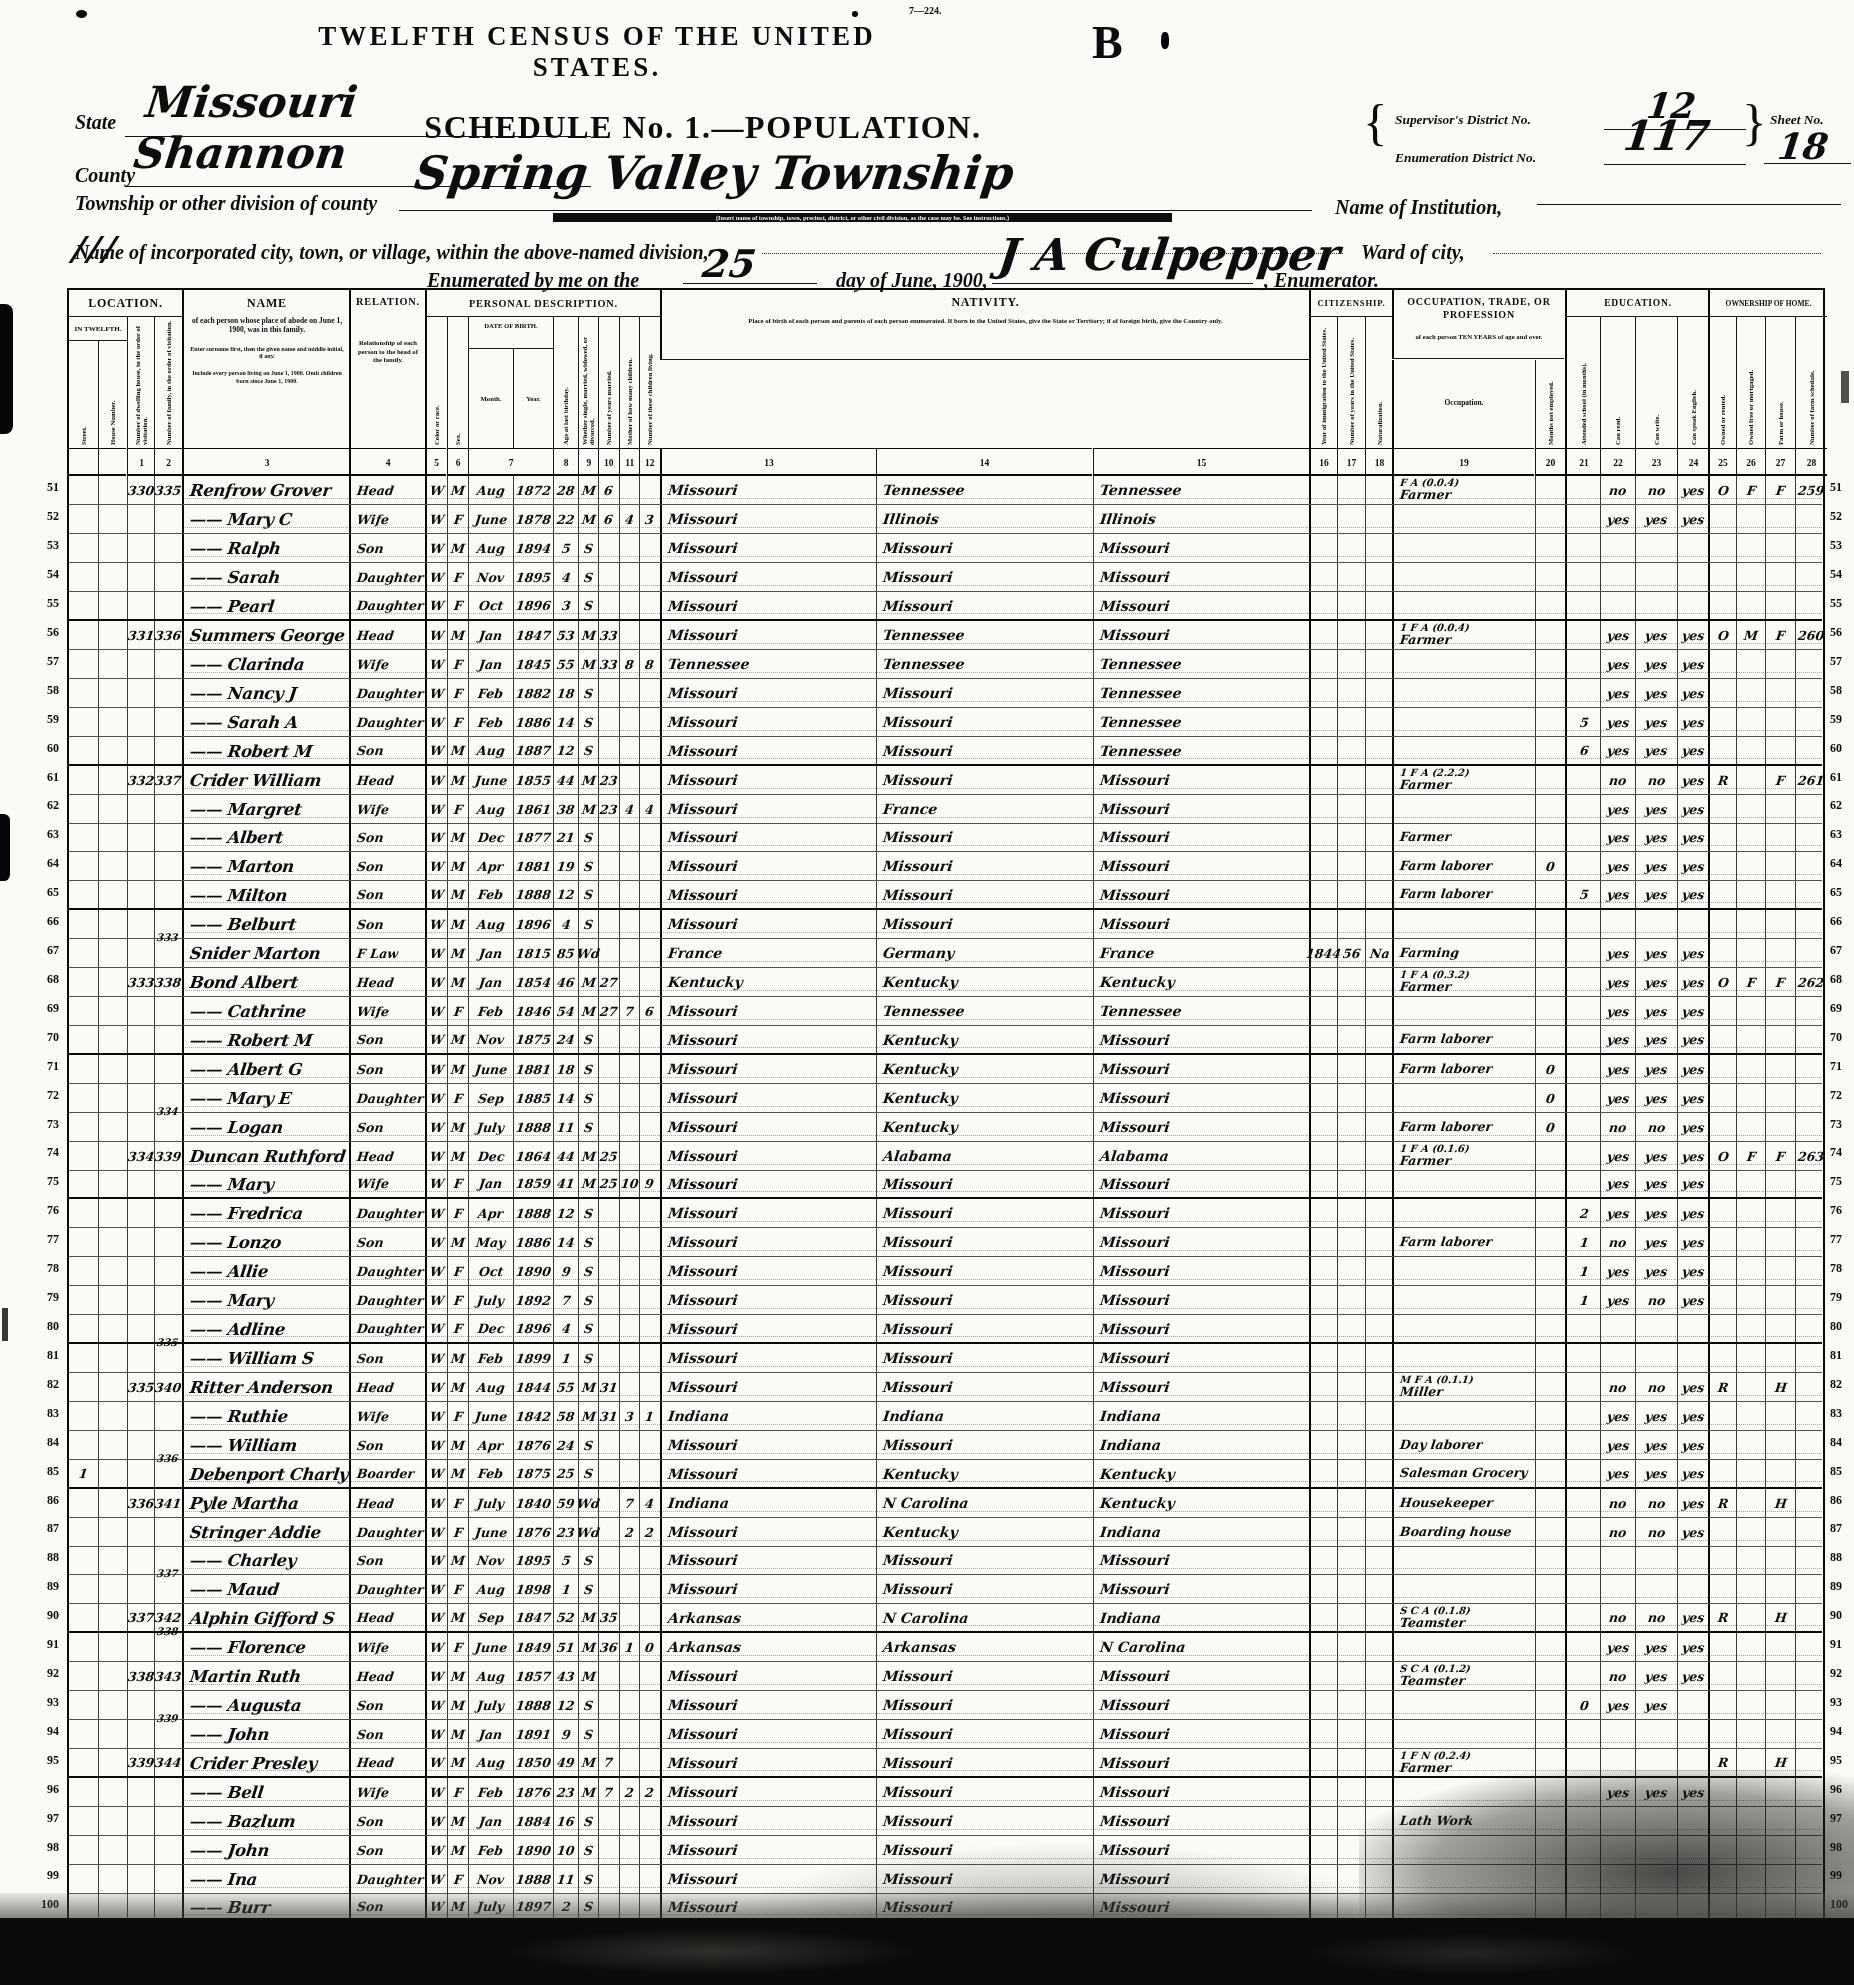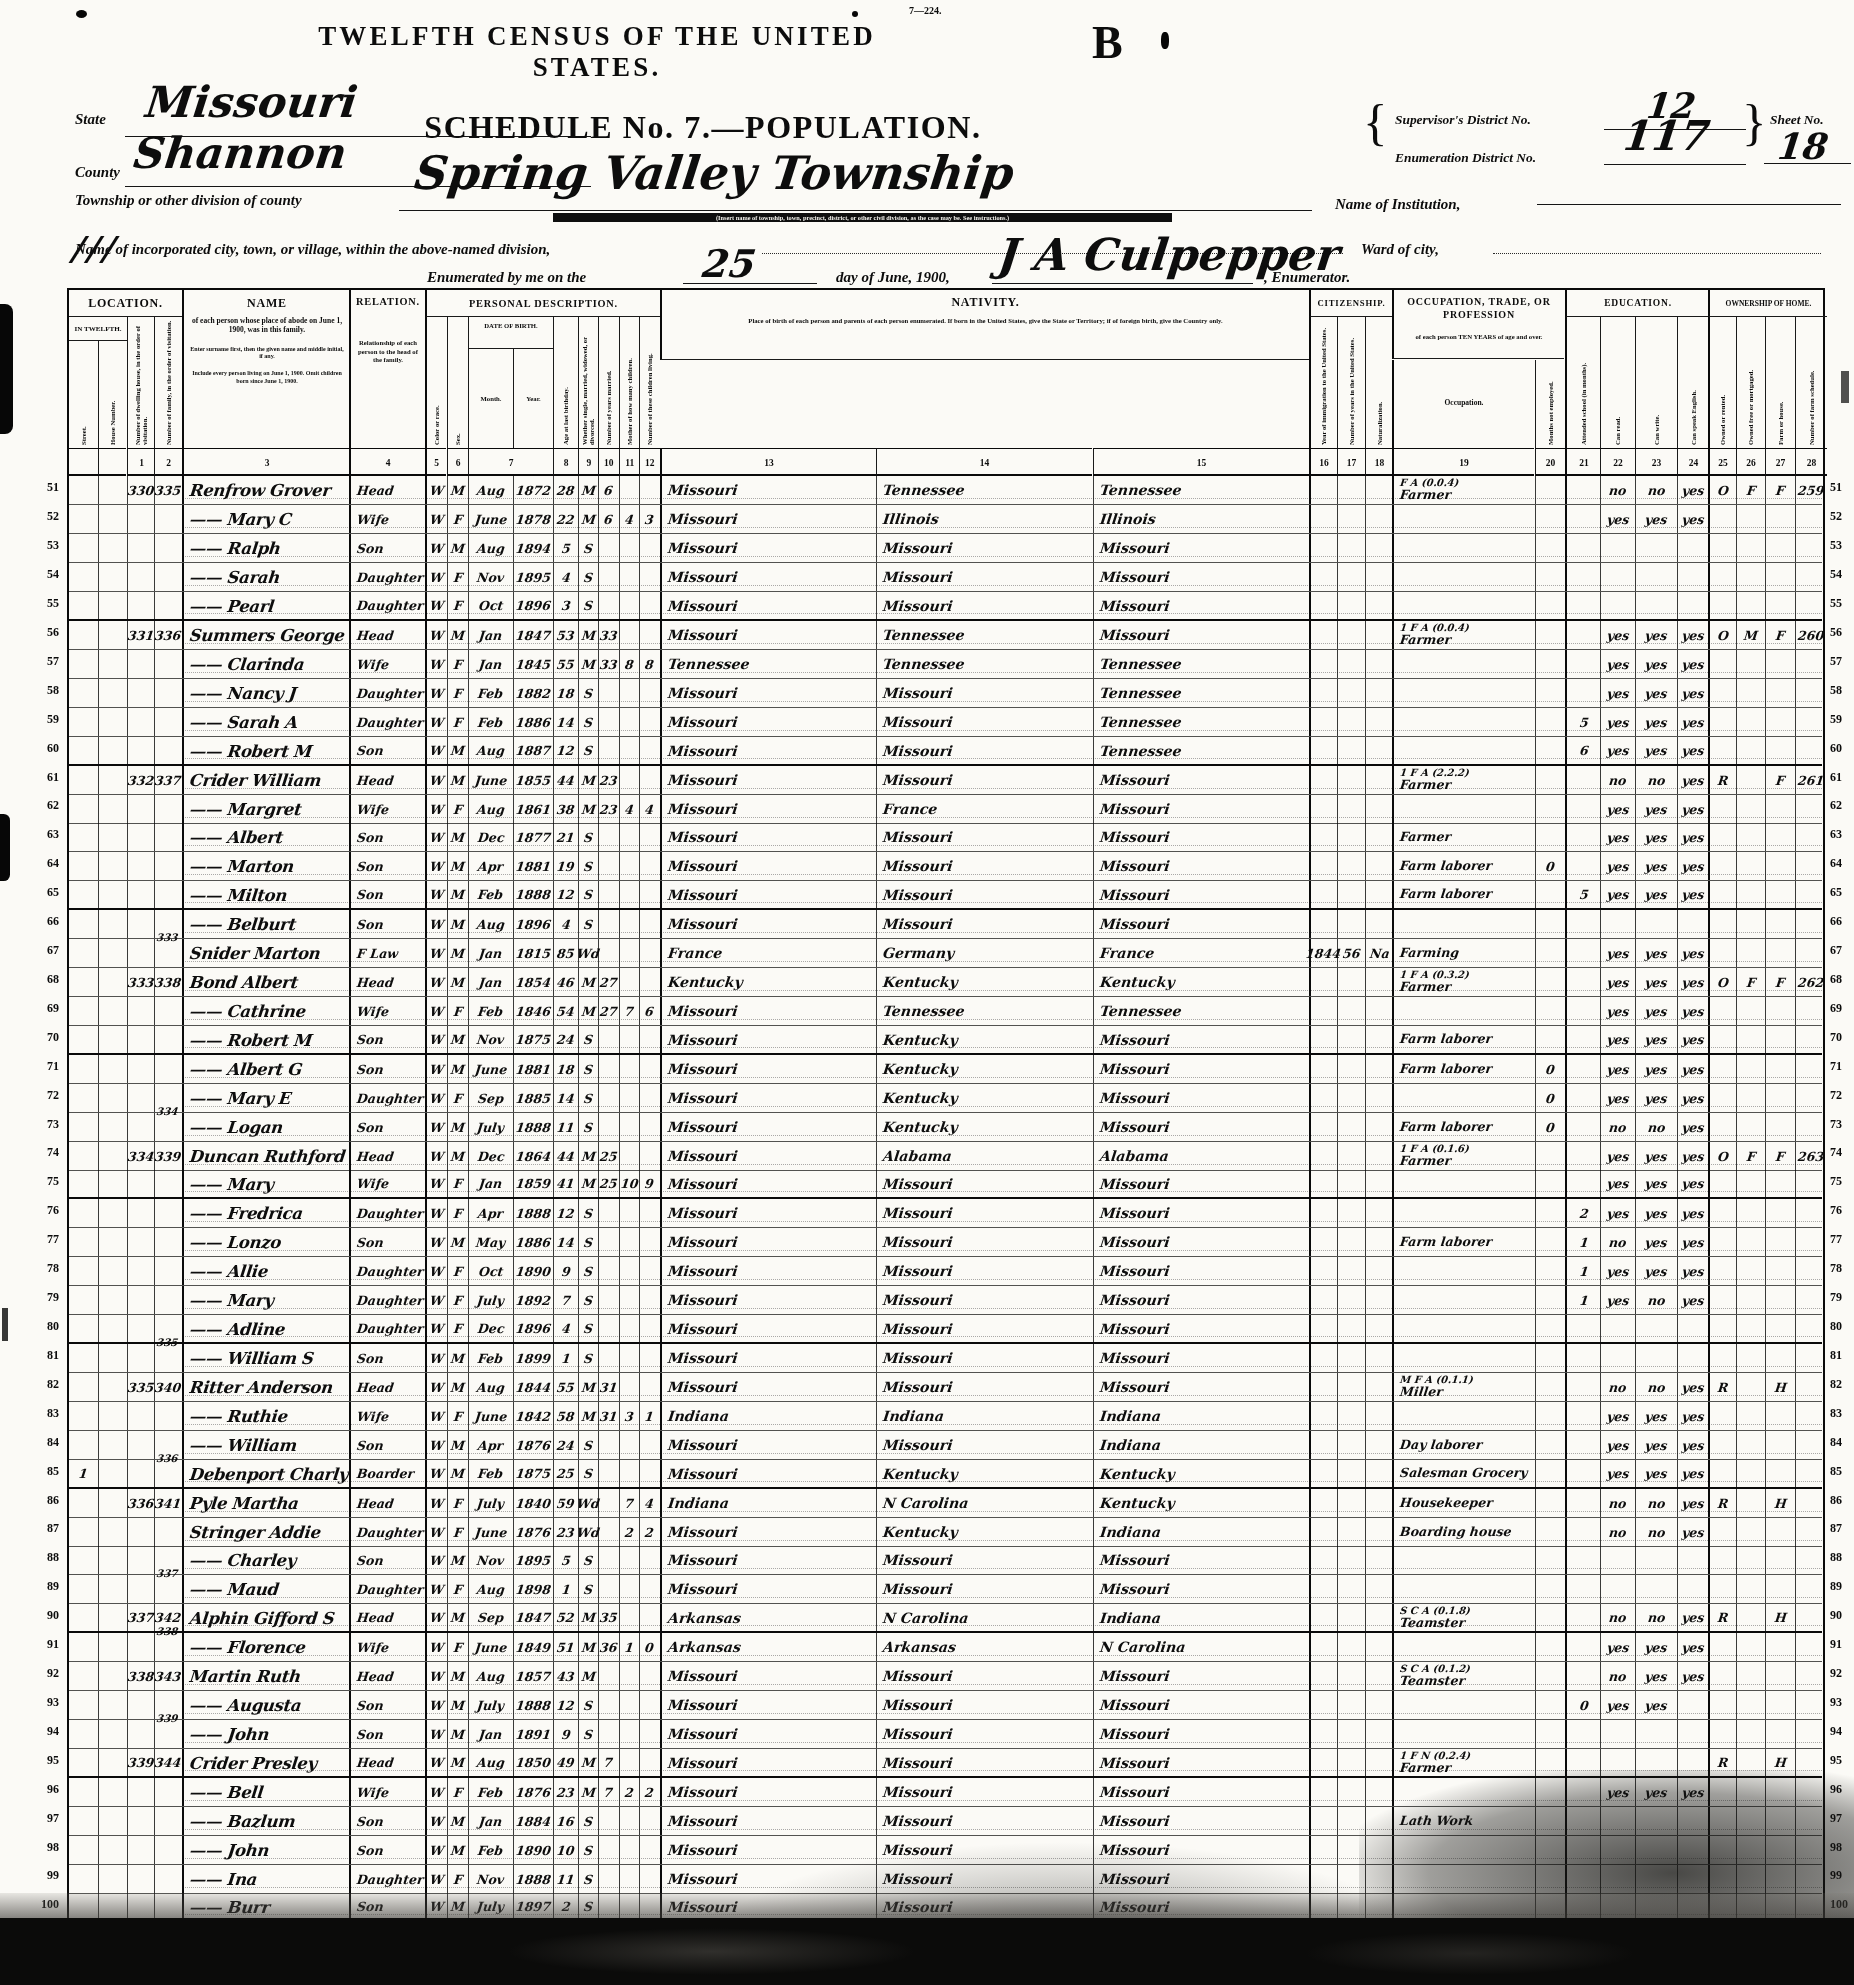--- a/index.html
+++ b/index.html
@@ -14,21 +14,21 @@
   .hw{
     font-family:"DejaVu Serif",serif;font-style:italic;font-weight:700;
     color:#0d0d0d;transform:skewX(-7deg);white-space:nowrap;
   }
   .rule{border-bottom:1.6px solid #151515;}
   .dotrule{border-bottom:1.6px dotted #2a2a2a;}
   
   .census-title{font-size:27px;font-weight:700;letter-spacing:3.2px;text-align:center;}
   .schedule-title{font-size:32px;font-weight:700;letter-spacing:1.6px;text-align:center;}
   .page-letter{font-size:46px;font-weight:700;}
-  .small-label{font-size:15px;font-weight:700;font-style:italic;font-family:Liberation Serif, serif;}
+  .small-label{font-size:20px;font-weight:700;font-style:italic;font-family:Liberation Serif, serif;}
   .district-label{font-size:13.4px;font-weight:700;font-style:italic;}
   .fineprint{font-size:6.3px;font-weight:700;}
   
   #census-table{position:absolute;left:67px;top:288px;width:1758px;height:1632px;
     border:2.4px solid #0a0a0a;box-sizing:border-box;background:transparent;}
   .hcell{position:absolute;box-sizing:border-box;border-left:0.8px solid #1a1a1a;}
   .hcell.thick{border-left:2.4px solid #0a0a0a;}
   .hcell.noleft{border-left:none;}
   .hdr-title{font-size:12px;font-weight:700;text-align:center;letter-spacing:0.8px;}
   .hdr-note{font-size:6.7px;font-weight:700;text-align:center;line-height:1.25;}
@@ -61,21 +61,21 @@
 <div class="abs page-letter" style="left:1092px;top:16px;">B</div>
 
 <div class="abs small-label" style="left:75px;top:111px;">State</div>
 <div class="abs hw" style="left:146px;top:77px;font-size:43px;">Missouri</div>
 <div class="abs rule" style="left:125px;top:100px;width:466px;height:36px;"></div>
 
 <div class="abs small-label" style="left:75px;top:164px;">County</div>
 <div class="abs hw" style="left:134px;top:128px;font-size:43px;">Shannon</div>
 <div class="abs rule" style="left:125px;top:150px;width:466px;height:36px;"></div>
 
-<div class="abs schedule-title" style="left:379px;top:109px;width:648px;">SCHEDULE No. 7.—POPULATION.</div>
+<div class="abs schedule-title" style="left:379px;top:109px;width:648px;">SCHEDULE No. 1.—POPULATION.</div>
 
 <div class="abs print" style="left:1363px;top:93px;font-size:51px;font-weight:400;">{</div>
 <div class="abs district-label" style="left:1395px;top:112px;">Supervisor's District No.</div>
 <div class="abs hw" style="left:1647px;top:85px;font-size:35px;">12</div>
 <div class="abs rule" style="left:1604px;top:101px;width:142px;height:28.4px;"></div>
 <div class="abs district-label" style="left:1395px;top:150px;">Enumeration District No.</div>
 <div class="abs hw" style="left:1624px;top:112px;font-size:41px;">117</div>
 <div class="abs rule" style="left:1604px;top:136px;width:142px;height:28.4px;"></div>
 <div class="abs print" style="left:1742px;top:93px;font-size:51px;font-weight:400;">}</div>
 <div class="abs district-label" style="left:1770px;top:112px;">Sheet No.</div>

